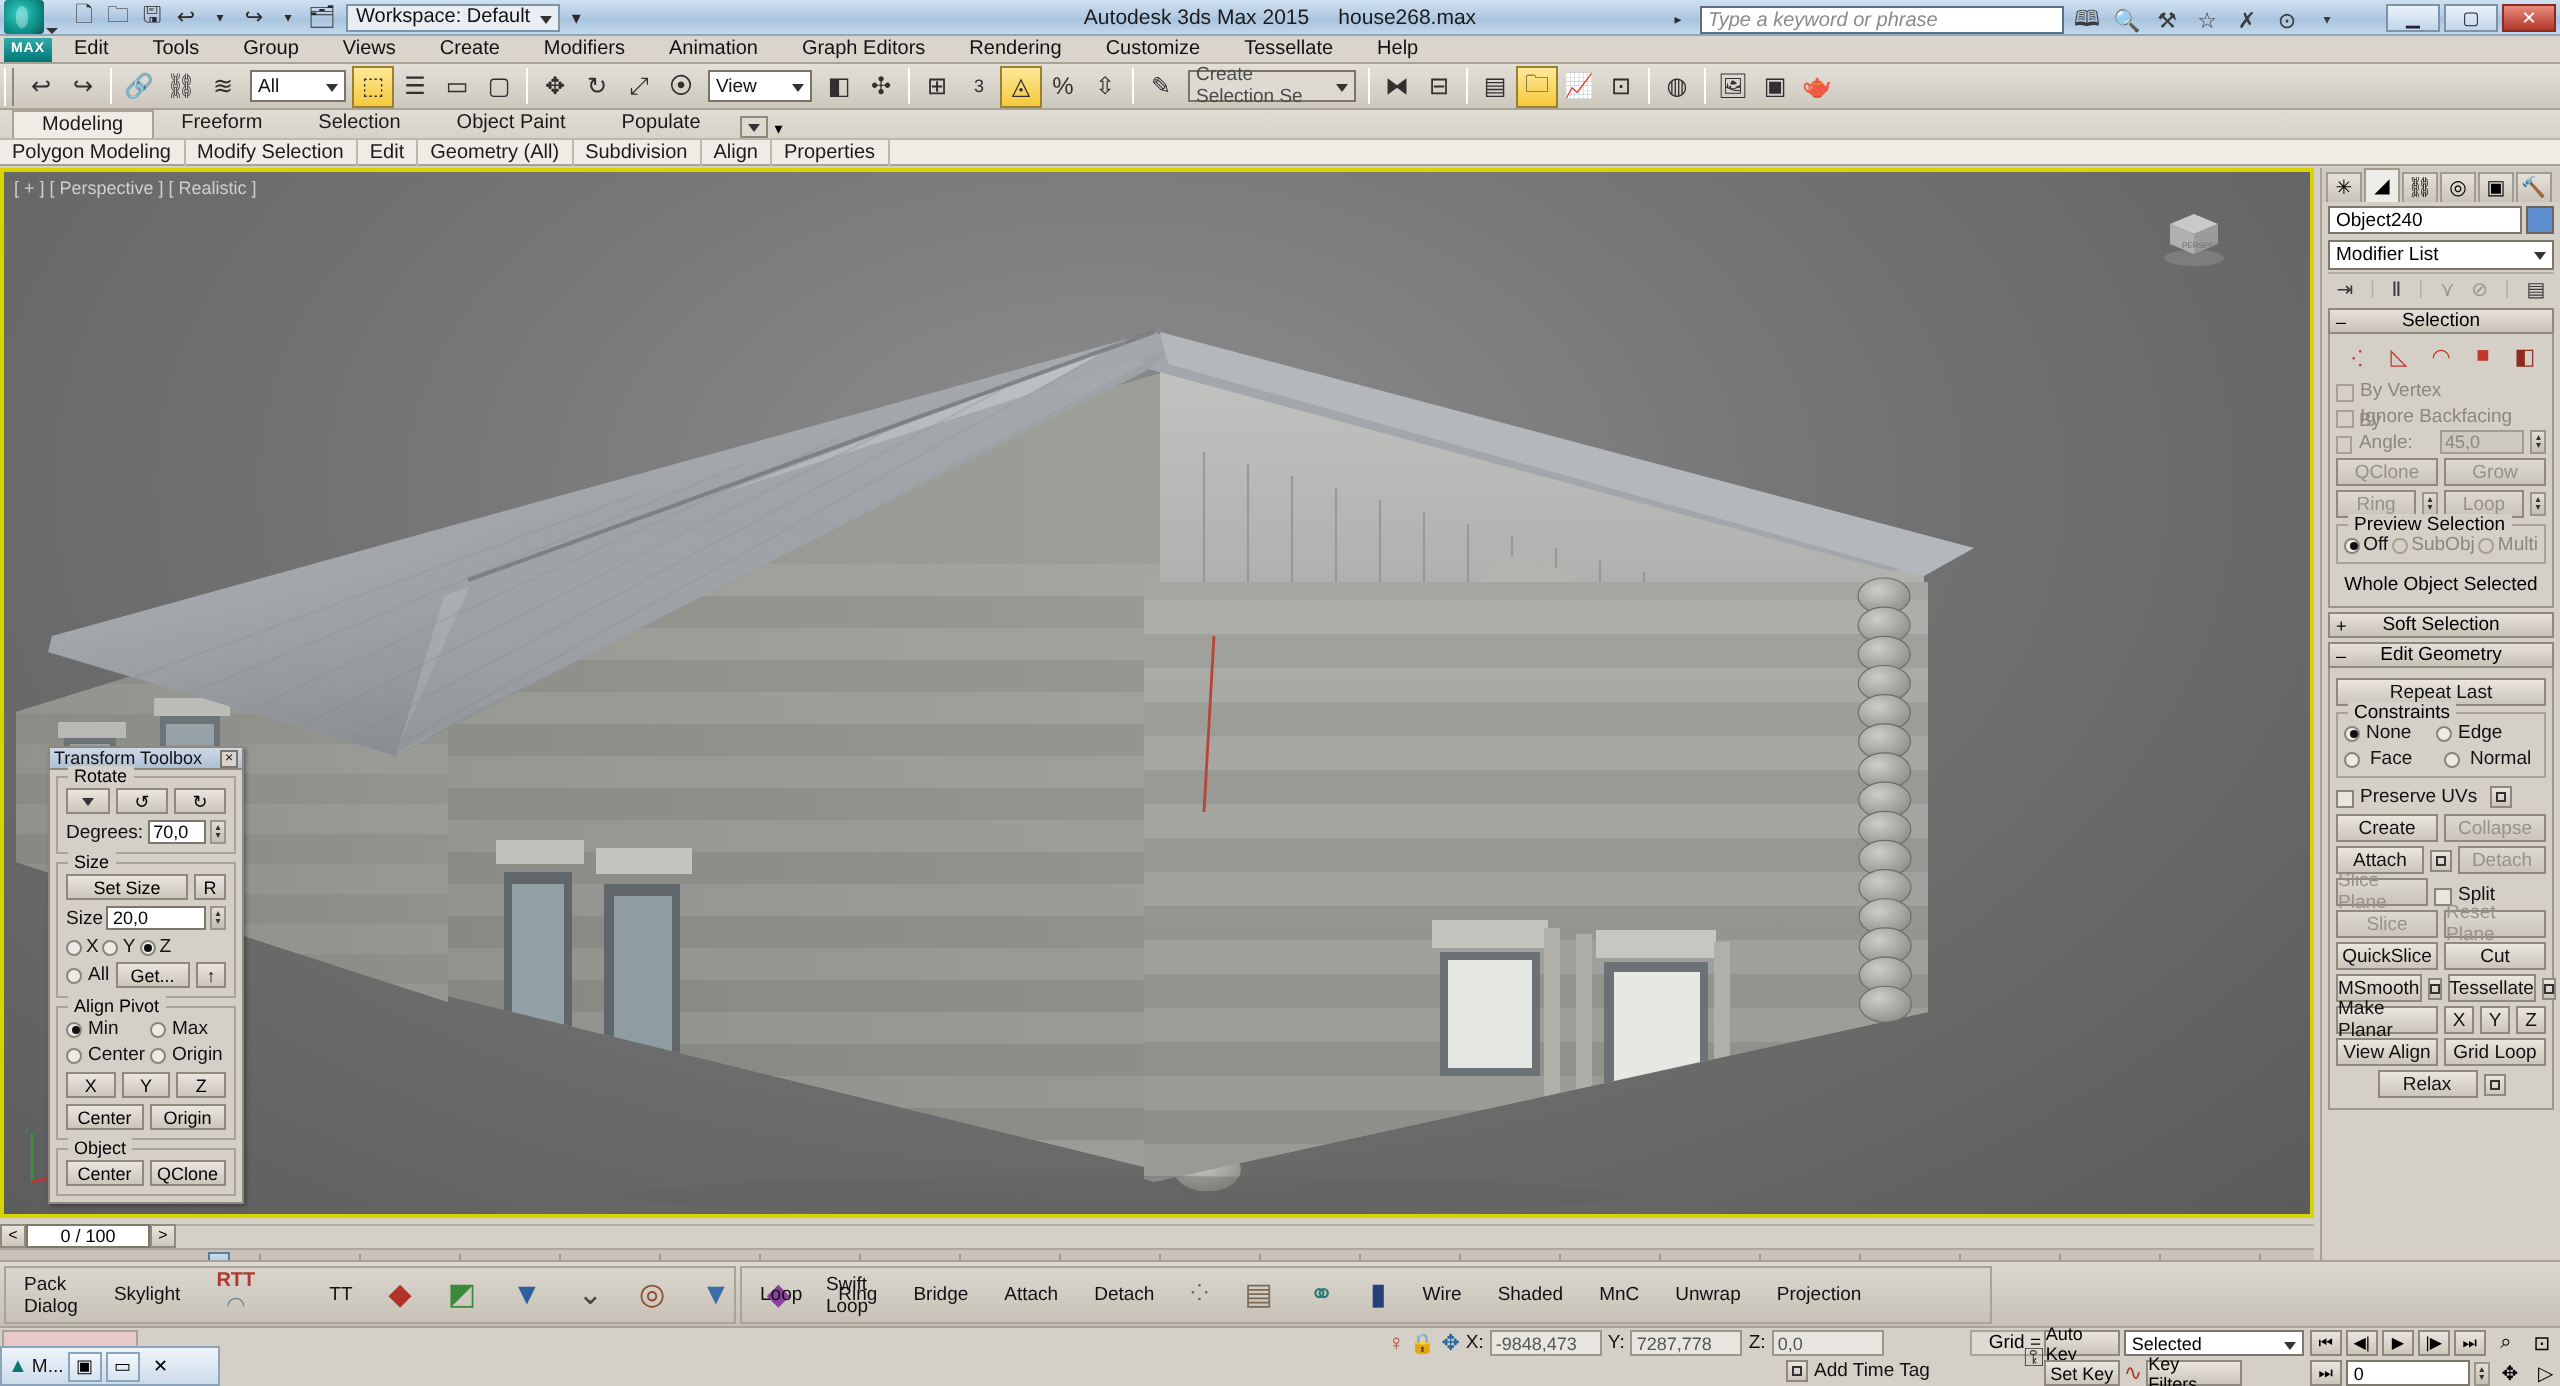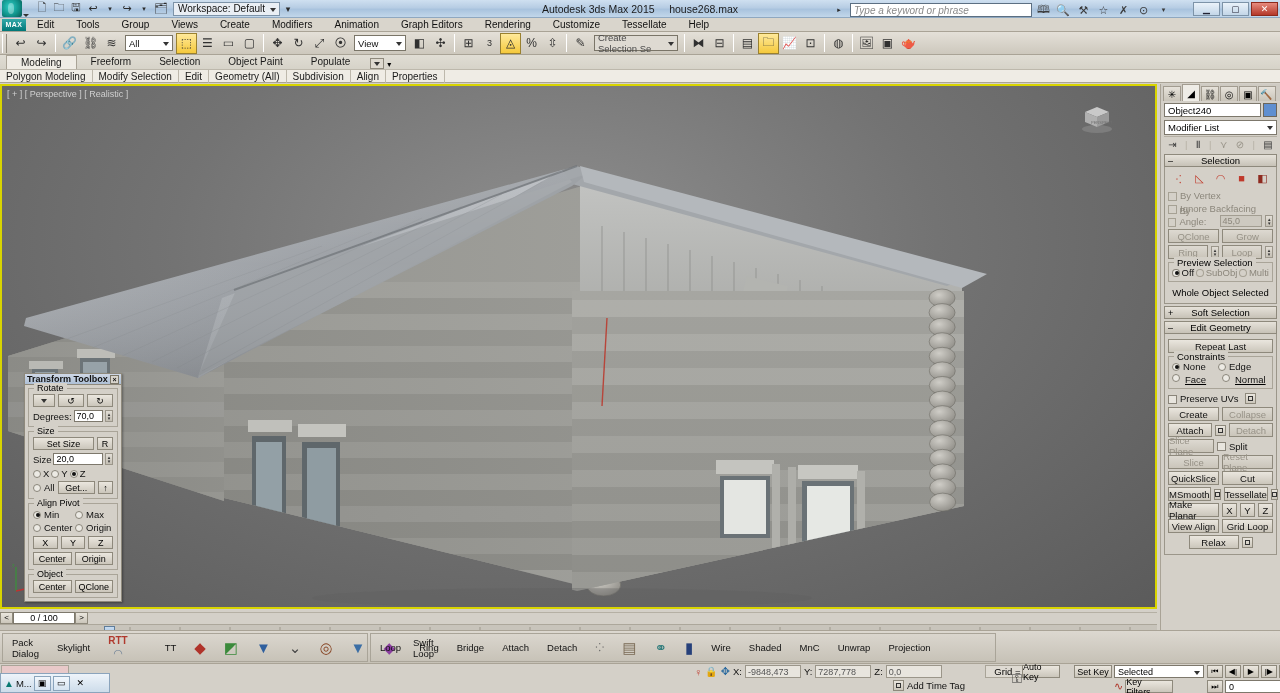--- a/index.html
+++ b/index.html
@@ -149,21 +149,21 @@
   .grpttl{position:absolute;top:-6px;left:5px;background:#d4d0c8;padding:0 3px;font-size:9.5px;}
   .wholeobj{text-align:center;font-size:9.5px;padding:3px 0 2px 0;}
   .sqbtn{width:11px;height:11px;background:linear-gradient(to bottom,#eae6de,#cbc6bb);border:1px solid #8e897c;
          display:flex;align-items:center;justify-content:center;}
   .sqbtn i{width:5px;height:5px;border:1px solid #333;display:block;}
 
   
   .ttbox{position:absolute;left:24px;top:373px;width:98px;background:#d4d0c8;
          border:1px solid #8e897c;box-shadow:1px 1px 2px rgba(0,0,0,.35);}
   .tthdr{height:11px;background:linear-gradient(to bottom,#cfd8e6,#aec0d6);display:flex;align-items:center;
-         justify-content:space-between;padding:0 2px;font-size:9px;color:#111;border-bottom:1px solid #8e897c;font-weight:bold;}
+         justify-content:space-between;padding:0 2px;font-size:9px;color:#111;border-bottom:1px solid #8e897c;}
   .ttclose{width:9px;height:9px;border:1px solid #7b7668;background:#d8d4cc;display:flex;align-items:center;
            justify-content:center;font-size:7px;}
   .ttbody{padding:3px;}
   .ttgrp{border:1px solid #a9a498;margin-bottom:4px;padding:5px 4px 4px 4px;position:relative;}
   .ttgrp .gt{position:absolute;top:-6px;left:5px;background:#d4d0c8;padding:0 3px;font-size:9px;}
   .ttbtn{height:13px;background:linear-gradient(to bottom,#eae6de,#cbc6bb);border:1px solid #8e897c;
          display:flex;align-items:center;justify-content:center;font-size:9px;}
   .ttfield{height:12px;background:#fff;border:1px solid #7d786c;font-size:9px;padding:0 2px;display:flex;align-items:center;}
 
   
@@ -820,21 +820,21 @@
           <div class="btn">Repeat Last</div>
         </div>
         <div class="grpbox">
           <span class="grpttl">Constraints</span>
           <div style="display:flex;align-items:center;gap:3px;">
             <span class="radio on"></span>
             <span class="lbl" style="width:32px">None</span>
             <span class="radio"></span>
             <span class="lbl">Edge</span>
           </div>
-          <div style="display:flex;gap:5px;margin-top:2px;text-decoration:underline;">
+          <div style="display:flex;align-items:center;gap:5px;margin-top:2px;">
             <span class="radio"></span>
             <span class="lbl" style="width:32px">Face</span>
             <span class="radio"></span>
             <span class="lbl">Normal</span>
           </div>
         </div>
         <div class="cbrow" style="margin:3px 0">
           <span class="cb"></span>
           <span class="lbl">Preserve UVs</span>
           <span class="sqbtn" style="margin-left:3px">
@@ -845,21 +845,21 @@
           <div class="btn">Create</div>
           <div class="btn dim">Collapse</div>
         </div>
         <div class="btnrow" style="align-items:center">
           <div class="btn">Attach</div>
           <span class="sqbtn">
               <i></i>
             </span>
           <div class="btn dim">Detach</div>
         </div>
-        <div class="btnrow" style="align-items:center">
+        <div class="btnrow" style="align-items:flex-end">
           <div class="btn dim">Slice Plane</div>
           <span class="cb"></span>
           <span class="lbl" style="flex:1">Split</span>
         </div>
         <div class="btnrow">
           <div class="btn dim">Slice</div>
           <div class="btn dim">Reset Plane</div>
         </div>
         <div class="btnrow">
           <div class="btn">QuickSlice</div>
@@ -1041,21 +1041,21 @@
       <span class="sqbtn">
           <i></i>
         </span>
       <span class="lbl">Add Time Tag</span>
     </div>
 
     <div class="animbox">
       <div style="width:30px;display:flex;align-items:center;justify-content:center;">
         <span style="font-size:13px;color:#333">⚿</span>
       </div>
-      <div style="display:flex;flex-direction:row;gap:14px;padding-top:1px;">
+      <div style="display:flex;flex-direction:column;gap:2px;padding-top:1px;">
         <div class="akbtn">Auto Key</div>
         <div class="akbtn">Set Key</div>
       </div>
       <div style="display:flex;flex-direction:column;gap:2px;padding:1px 0 0 2px;">
         <div class="selcombo">
           <span>Selected</span>
             <span class="cr" style="position:absolute;right:3px;top:5px"></span>
         </div>
         <div style="display:flex;gap:2px;align-items:center;">
           <span style="font-size:11px;color:#b03a2e">∿</span>

